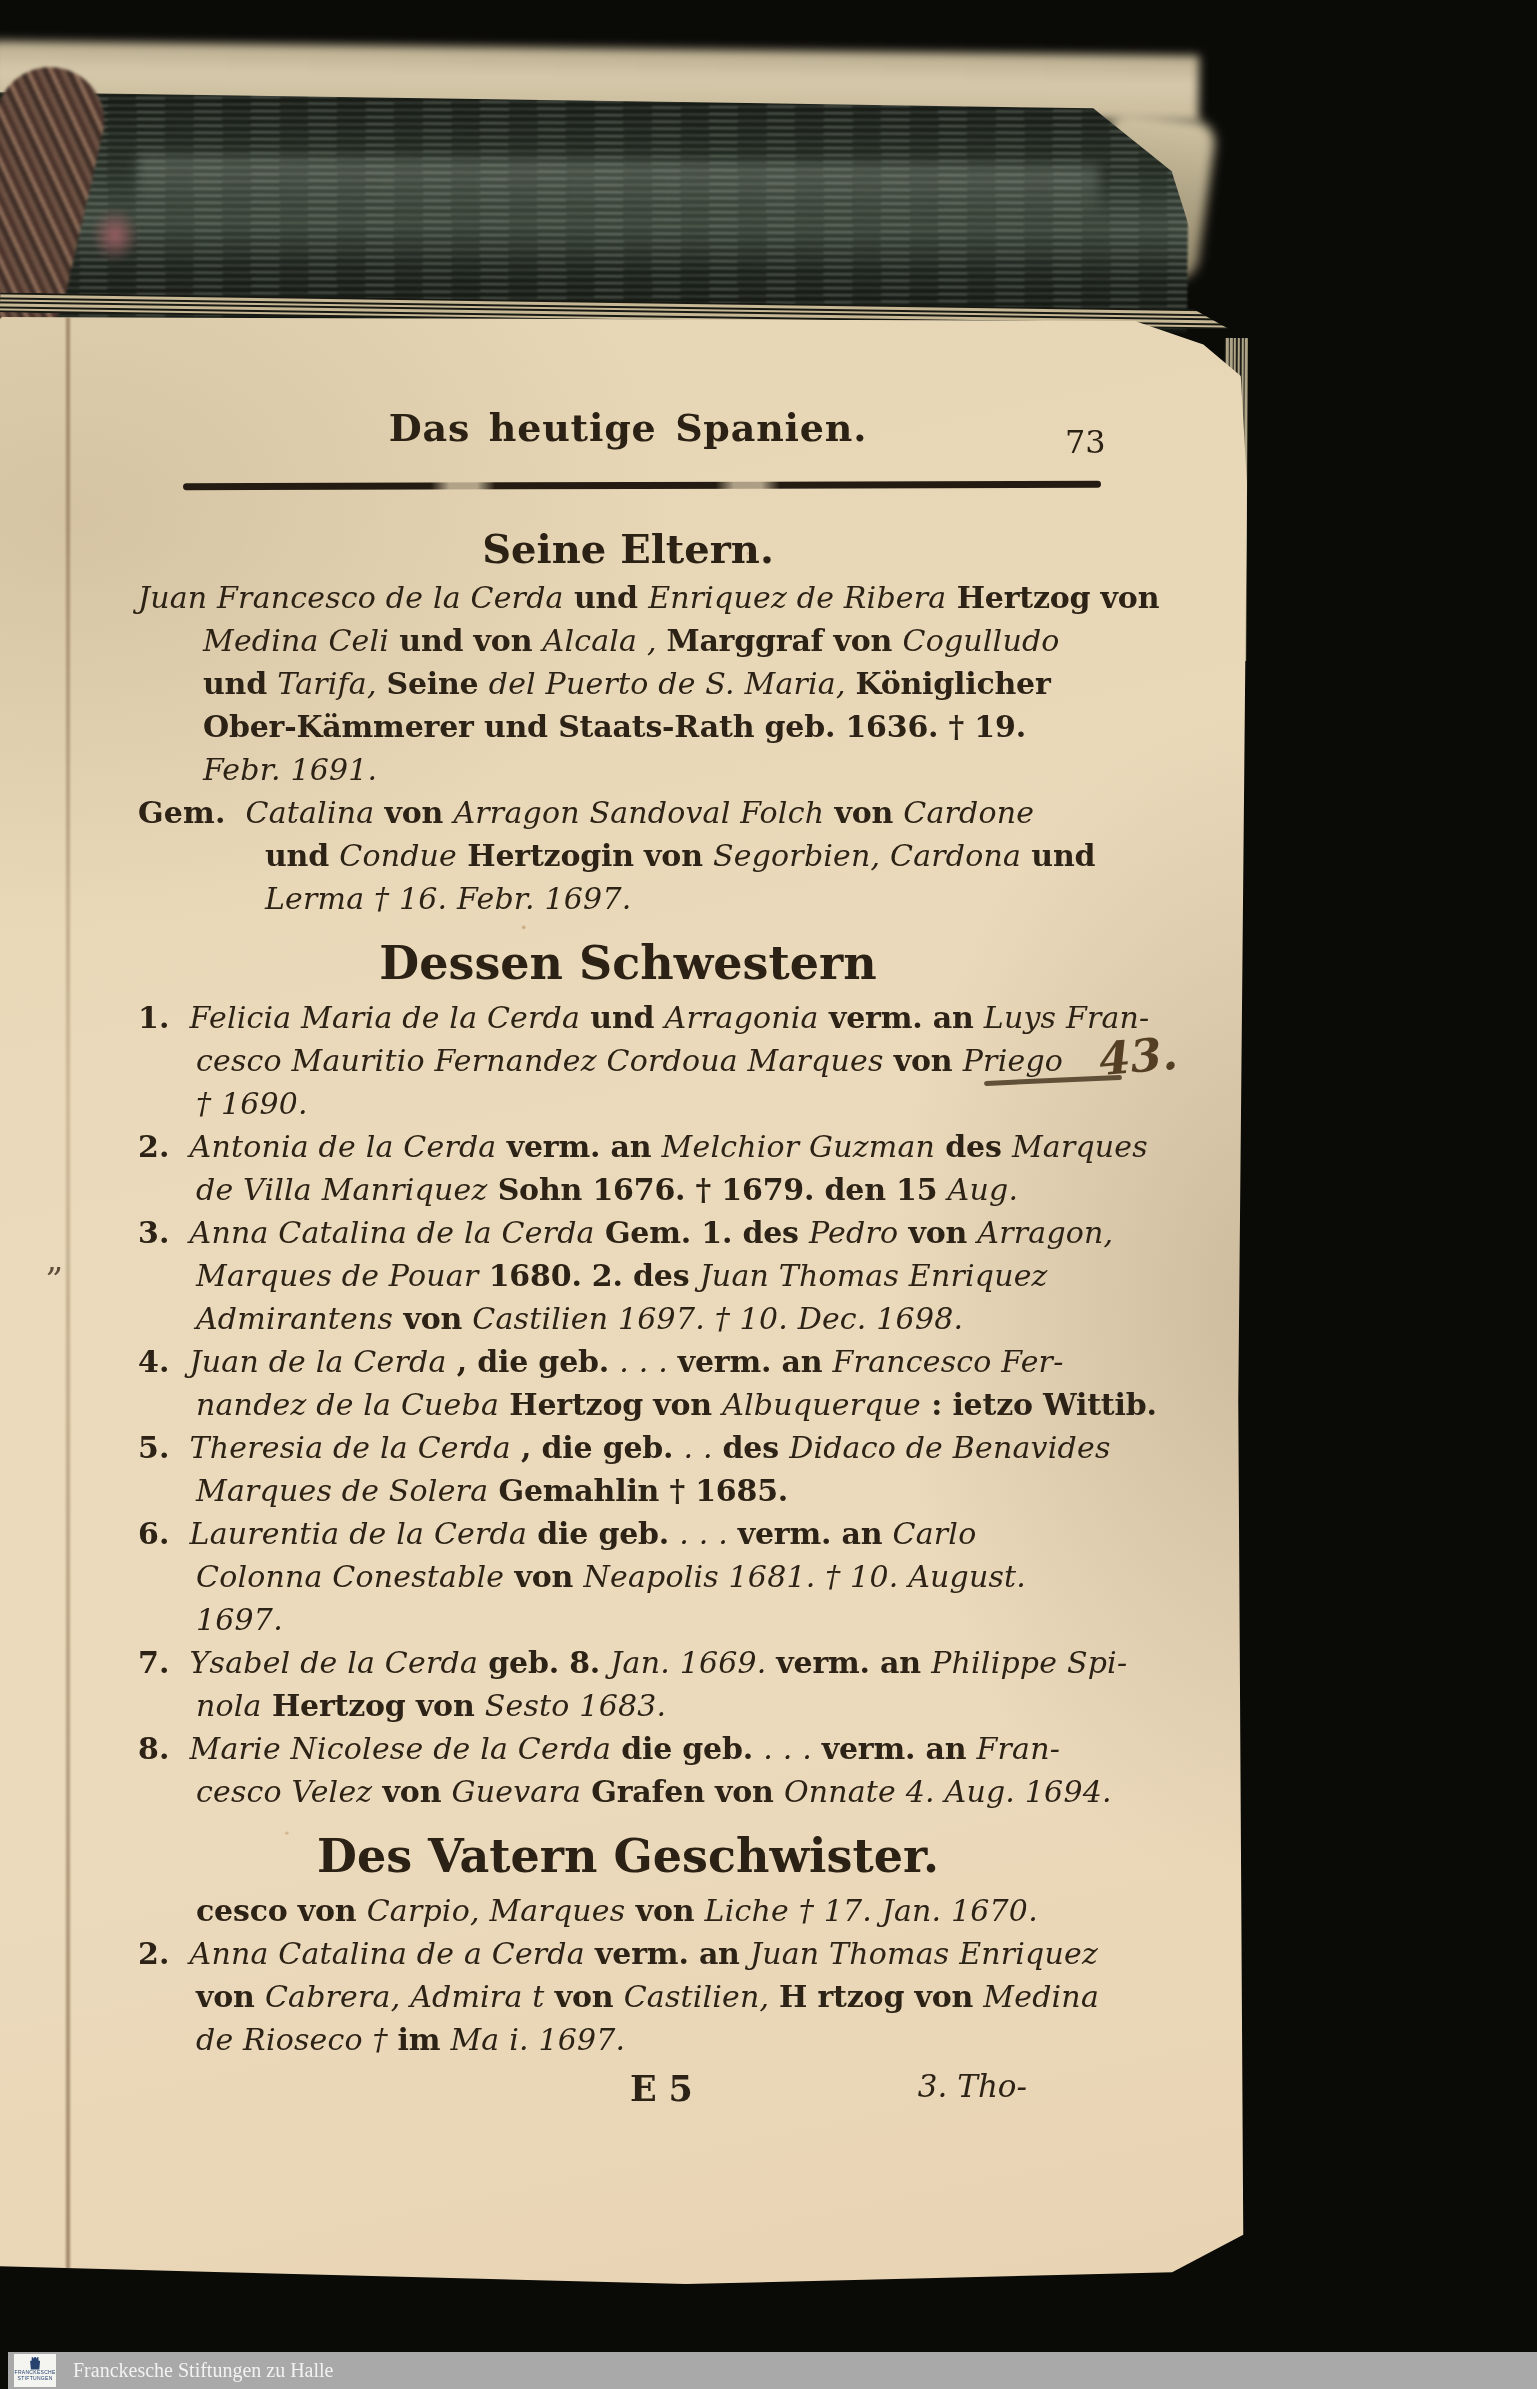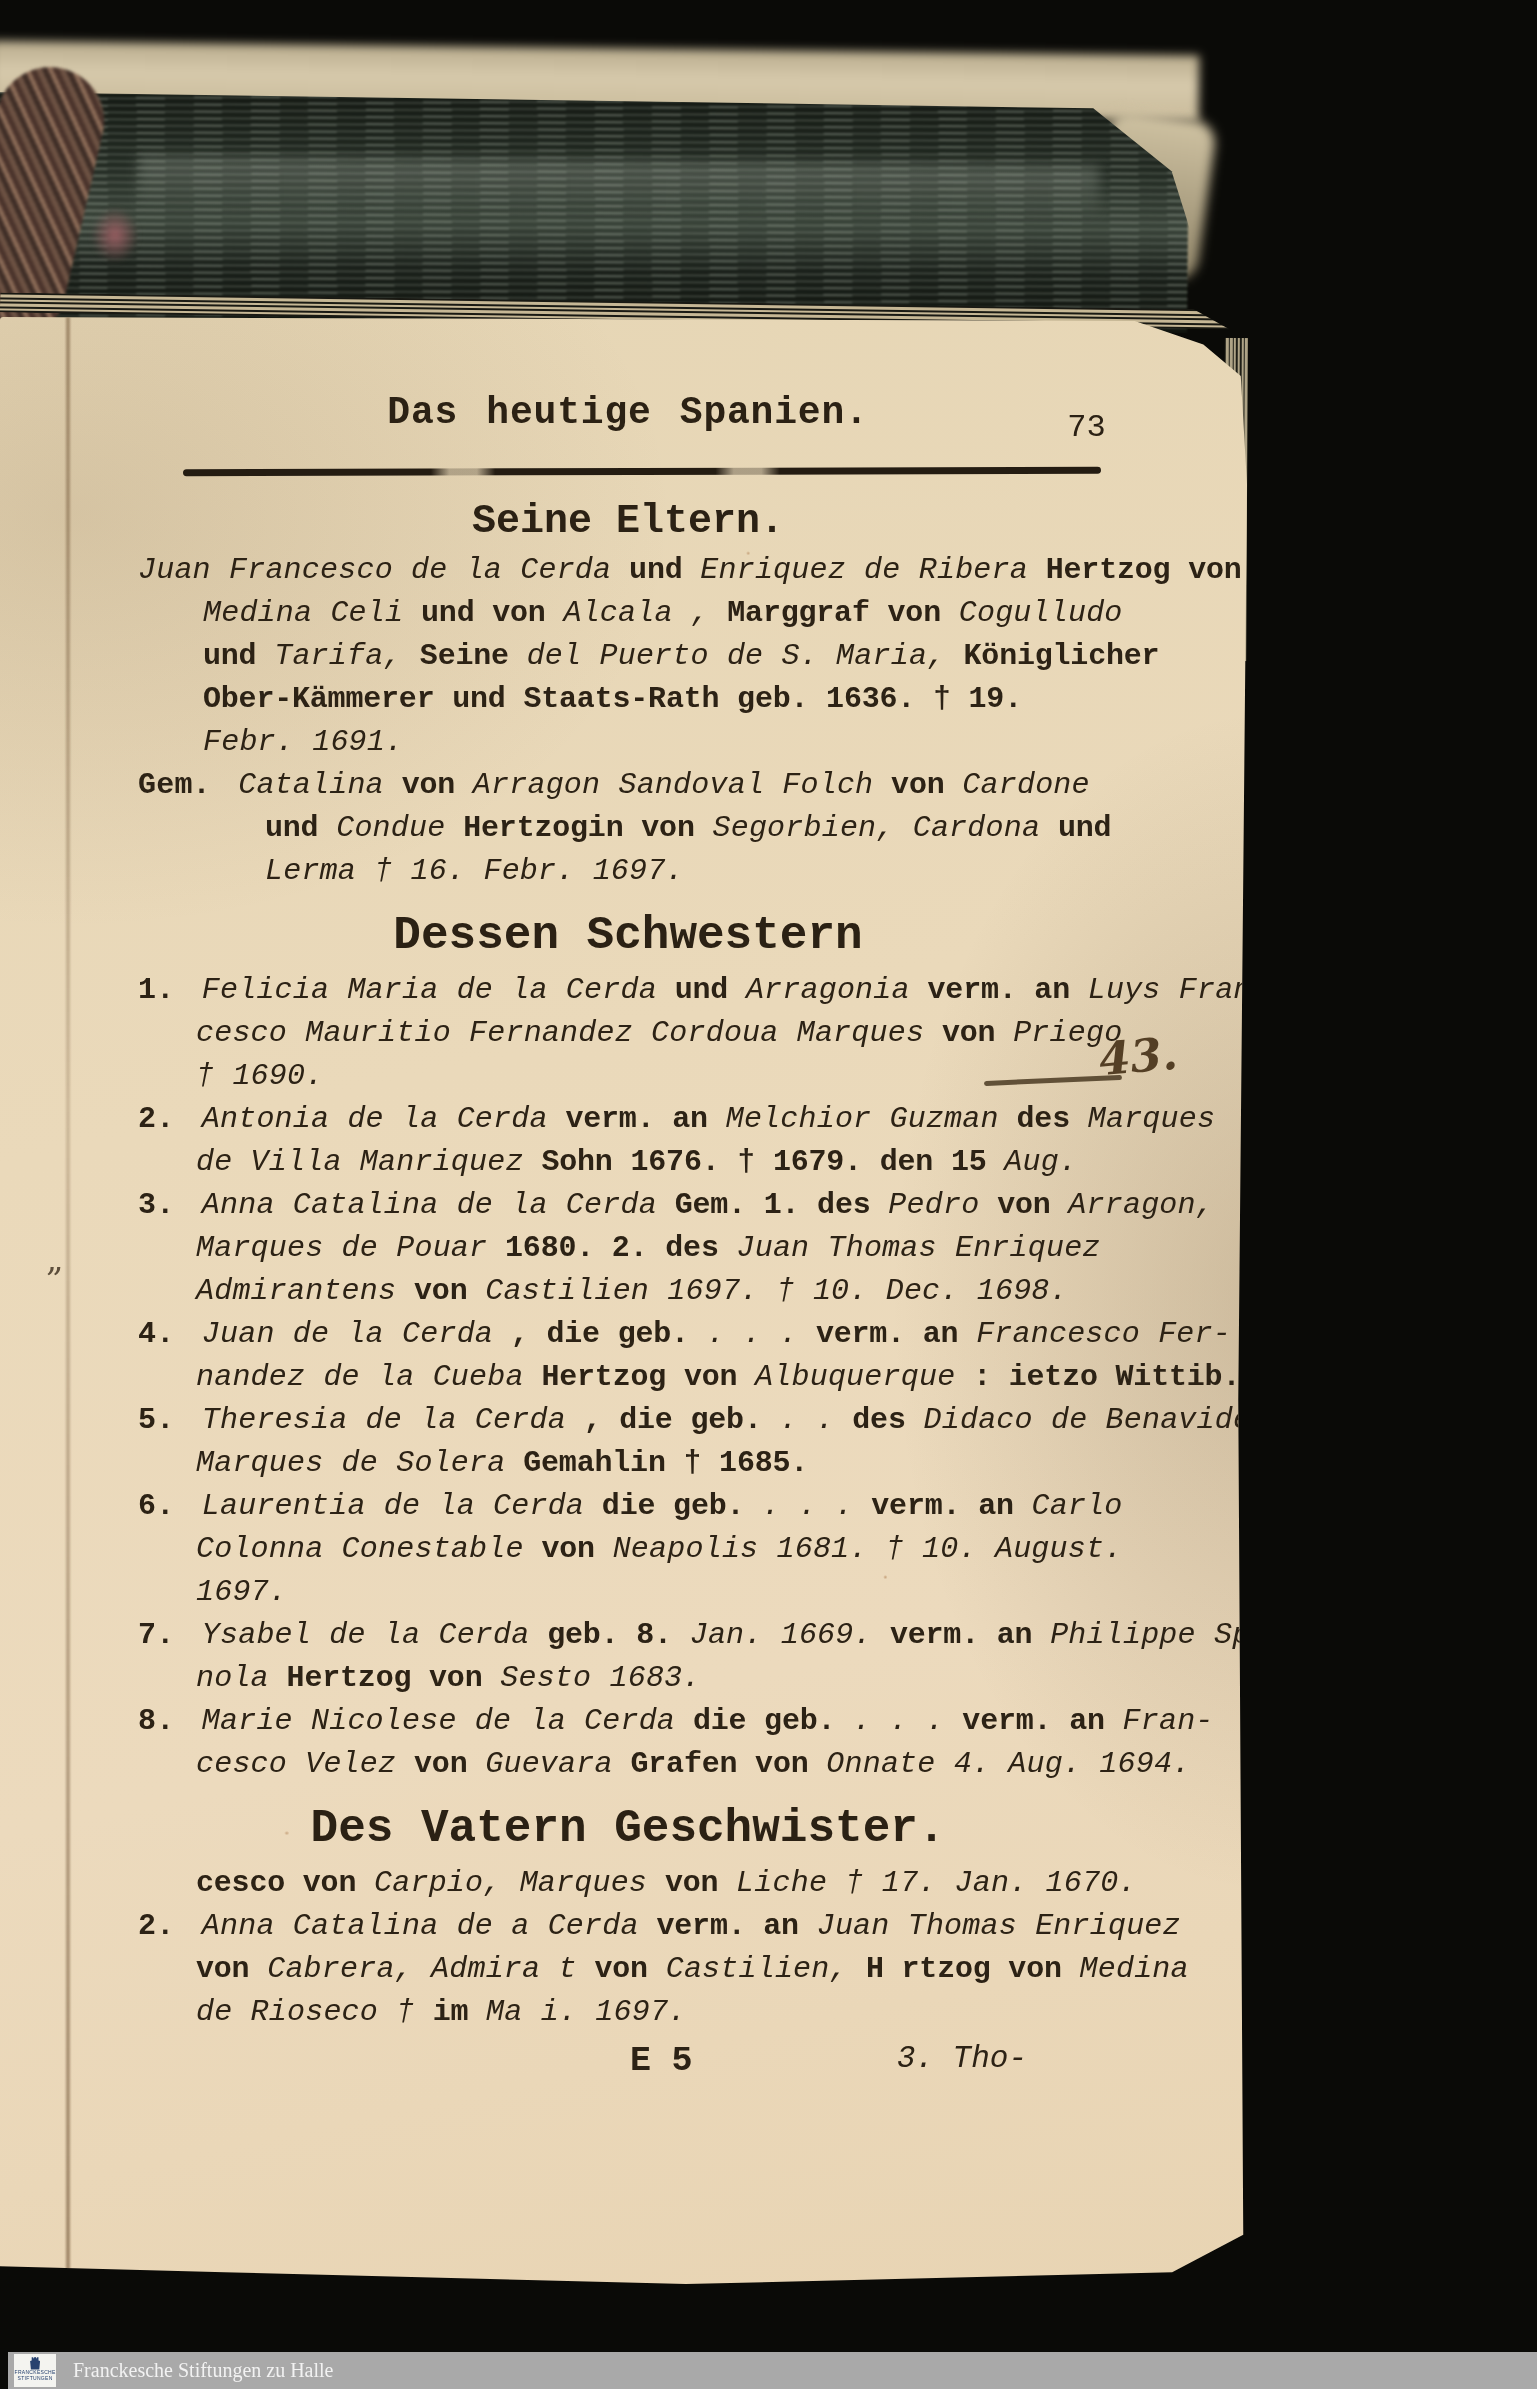--- a/index.html
+++ b/index.html
@@ -51,31 +51,31 @@
       radial-gradient(3.1px 3.1px at 71% 64%,rgba(150,90,40,.45),rgba(0,0,0,0) 70%),
       radial-gradient(3.8px 3.1px at 23% 77%,rgba(150,90,40,.4),rgba(0,0,0,0) 70%),
       radial-gradient(3.1px 3.1px at 60% 12%,rgba(150,90,40,.4),rgba(0,0,0,0) 70%),
       linear-gradient(168deg,#e6d6b5 0%,#ead9ba 38%,#ecdabd 68%,#e8d4b3 100%);
     clip-path:polygon(0 0,91% .2%,96.5% 1.4%,99.5% 3%,100% 8.5%,99.3% 55%,99.7% 97.4%,94% 99.3%,55% 99.9%,18% 99.3%,0 99%);
     border-radius:3.1px;color:#2c2215;}
   .gutter{position:absolute;left:66px;top:0;width:3.8px;height:100%;
     background:linear-gradient(180deg,rgba(92,62,32,.45),rgba(92,62,32,.2) 40%,rgba(92,62,32,.5));
     filter:blur(0.8px);}
 
-  .content{position:absolute;left:138px;top:0;width:980px;font-family:Liberation Mono, monospace;}
+  .content{position:absolute;left:138px;top:14px;width:980px;}
   .header-row{margin-top:74px;position:relative;height:57px;}
   .title{text-align:center;font-weight:700;font-size:38px;letter-spacing:0.8px;
     word-spacing:4.6px;color:#2b2114;}
   .pagenum{position:absolute;right:12.3px;top:18.4px;font-size:32px;color:#2b2114;}
   .rule{margin-top:20px;margin-left:45px;width:918px;height:7px;border-radius:3.8px;
     background:linear-gradient(90deg,#241c12 0 27%,rgba(36,28,18,.25) 29% 32%,#241c12 34% 58%,rgba(36,28,18,.3) 60% 63%,#241c12 65% 100%);
     transform:rotate(-.15deg);}
   .h1{text-align:center;font-weight:700;font-size:40px;margin-top:15.4px;line-height:55px;color:#2b2114;}
   .h2{text-align:center;font-weight:700;font-size:46px;margin-top:10.8px;line-height:65px;color:#2b2114;}
-  #text-flow{margin-top:19px;font-size:30px;line-height:43px;}
+  #text-flow{margin-top:32px;font-size:30px;line-height:43px;}
   .line{white-space:nowrap;letter-spacing:0.2px;}
   .line.cont{padding-left:58px;}
   .num{font-weight:700;padding-right:9.2px;}
   .seg-i{font-style:italic;}
   .seg-f{font-weight:700;letter-spacing:-0.2px;}
   .footer-row{position:relative;height:46px;margin-top:7.7px;}
   .sig{position:absolute;left:492px;font-size:35px;font-weight:700;}
   .catch{position:absolute;right:91px;font-size:31px;font-style:italic;}
 
   

